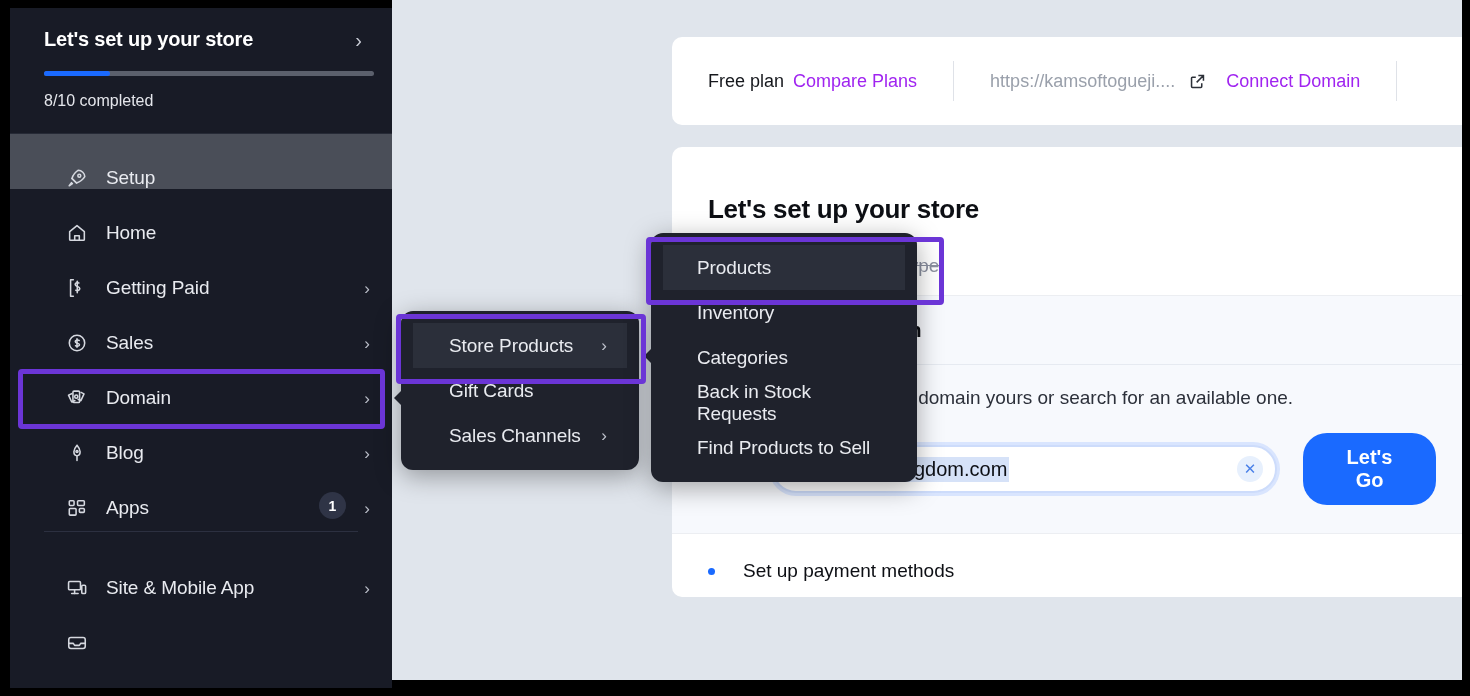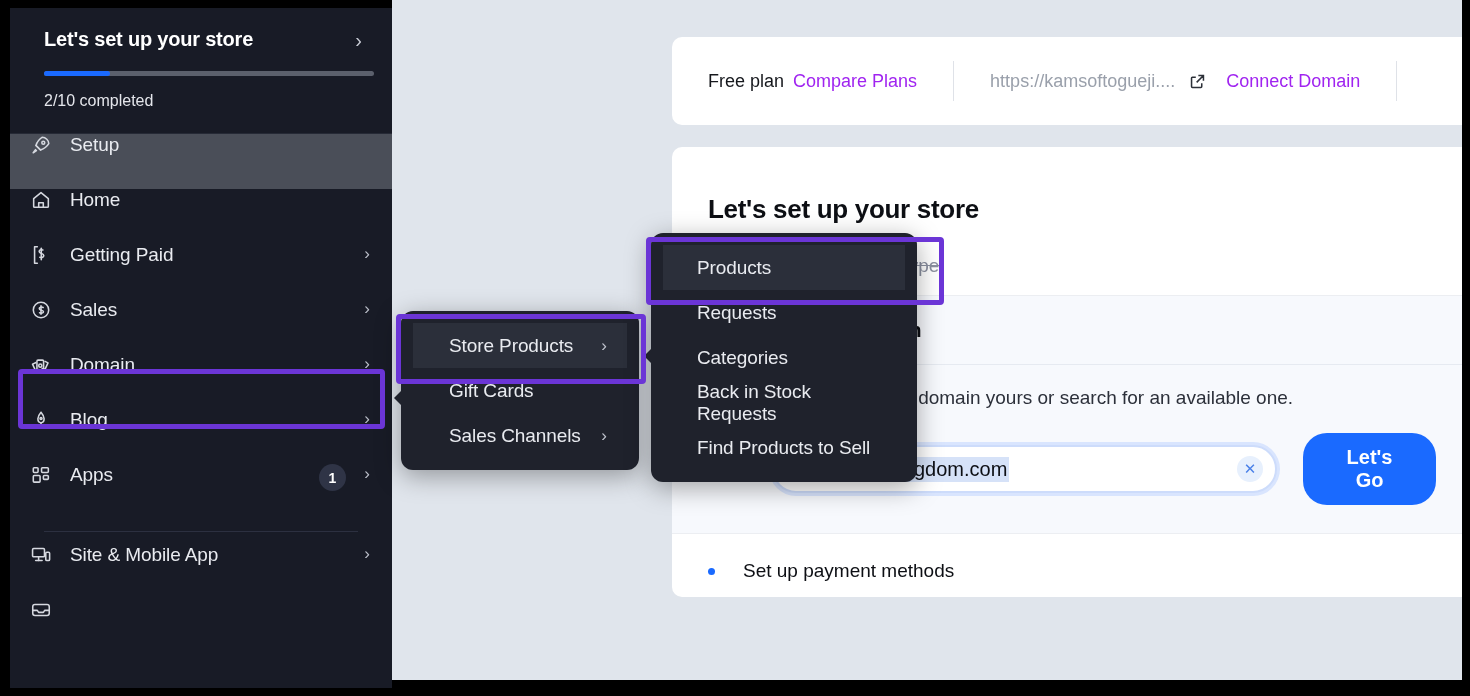--- a/index.html
+++ b/index.html
@@ -46,23 +46,23 @@
   }
   .sb-progress-fill {
     height: 5px; border-radius: 3px; background: #1a6aff;
   }
   .sb-progress-label {
     margin-top: 16px; color: #e4e6eb; font-size: 16px;
   }
 
   .nav { padding-top: 0; }
   .nav-item {
-    display: flex; align-items: flex-start;
+    display: flex; align-items: flex-end;
     height: 55px;
-    padding: 0 22px 0 18px;
+    padding: 0 22px 0 54px;
     color: #e9ebf0;
     cursor: pointer;
     position: relative;
   }
   .nav-item.active { background: #4a4e58; }
   .nav-icon {
     width: 26px; flex: 0 0 26px; display: flex; align-items: center; justify-content: center;
     color: #d5d8df;
   }
   .nav-icon svg { display: block; }
@@ -229,21 +229,21 @@
   <div class="sidebar">
 
     <div class="sb-header">
       <div class="sb-title-row">
         <div class="sb-title">Let's set up your store</div>
         <div class="sb-chev">›</div>
       </div>
       <div class="sb-progress-track">
         <div class="sb-progress-fill" id="progress-fill" style="width: 20%;"></div>
       </div>
-      <div class="sb-progress-label">2/10 completed</div>
+      <div class="sb-progress-label">8/10 completed</div>
     </div>
 
     <div class="nav" id="nav-list">
         <div class="nav-item active">
           <span class="nav-icon">
             <svg width="22" height="22" viewBox="0 0 24 24" fill="none" stroke="currentColor" stroke-width="1.7" stroke-linecap="round" stroke-linejoin="round">
               <path d="M13.5 3.5c3.5 0 7 3.5 7 7-2.5 4-6 6-9 7l-5-5c1-3 3-6.5 7-9z"></path>
               <path d="M6.5 12.5l5 5"></path>
               <path d="M6 17l-2.5 3.5L7 18"></path>
               <circle cx="14.5" cy="9.5" r="1.6"></circle>
@@ -414,21 +414,21 @@
       </div>
     </div>
 
   <div class="flyout" id="flyout2">
     <div class="fly-arrow" id="arrow2"></div>
   <div class="fly-item hl">
         <span class="fly-label">Products</span>
         <span class="fly-chev"></span>
       </div>
       <div class="fly-item">
-        <span class="fly-label">Requests</span>
+        <span class="fly-label">Inventory</span>
         <span class="fly-chev"></span>
       </div>
       <div class="fly-item">
         <span class="fly-label">Categories</span>
         <span class="fly-chev"></span>
       </div>
       <div class="fly-item">
         <span class="fly-label">Back in Stock Requests</span>
         <span class="fly-chev"></span>
       </div>

